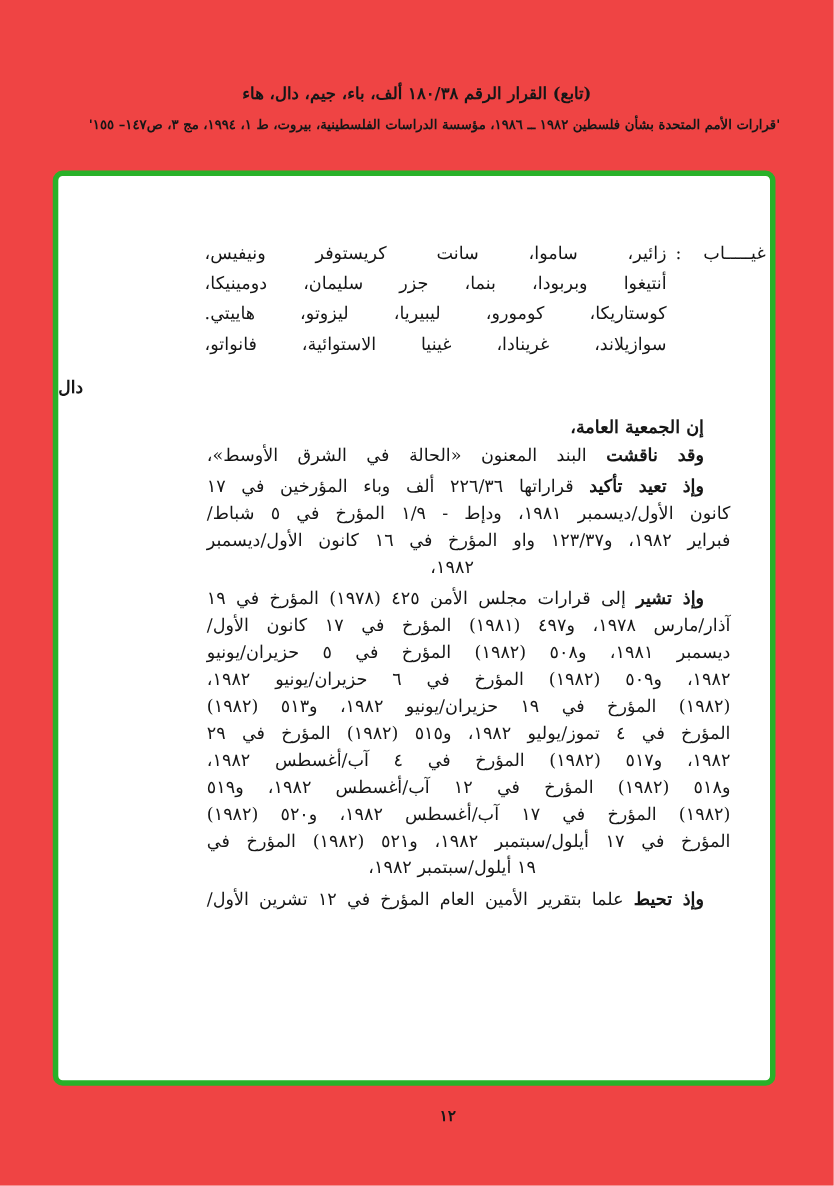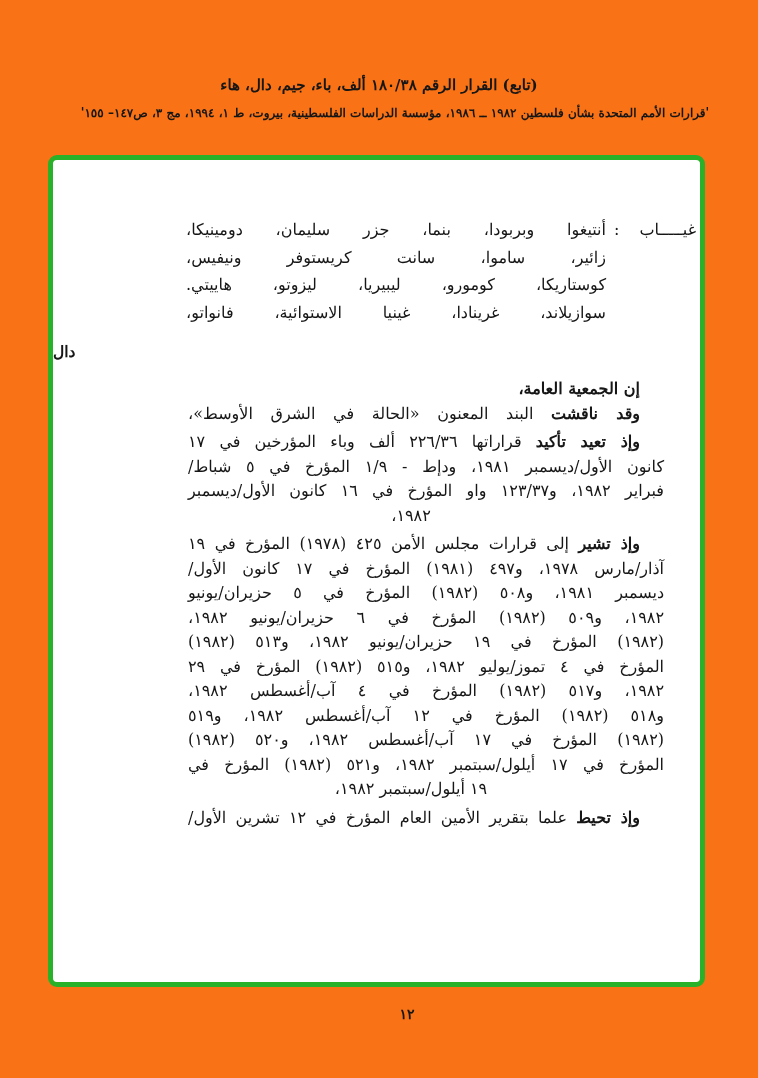--- a/index.html
+++ b/index.html
@@ -8,21 +8,21 @@
     background: #ffffff;
     width: 758px;
     height: 1078px;
     font-family: "DejaVu Serif", "Liberation Serif", serif;
     color: #161616;
   }
   #page {
     position: relative;
     width: 758px;
     height: 1078px;
-    background: #f97316;
+    background: #ef4444;
     overflow: hidden;
   }
   
   .title {
     position: absolute;
     top: 76px;
     left: 0;
     width: 100%;
     text-align: center;
     direction: rtl;
@@ -124,22 +124,22 @@
 
   <div class="frame">
     <div class="frame-inner">
 
       <div class="absent">
         <div class="absent-label">
           <span>غيـــــاب</span>
           <span>:</span>
         </div>
         <div class="absent-text">
+          <div class="jline">زائير، ساموا، سانت كريستوفر ونيفيس،</div>
           <div class="jline">أنتيغوا وبربودا، بنما، جزر سليمان، دومينيكا،</div>
-          <div class="jline">زائير، ساموا، سانت كريستوفر ونيفيس،</div>
           <div class="jline">كوستاريكا، كومورو، ليبيريا، ليزوتو، هاييتي.</div>
           <div class="jline">سوازيلاند، غرينادا، غينيا الاستوائية، فانواتو،</div>
         </div>
       </div>
 
       <div class="dal">دال</div>
 
       <div class="bodytext">
 
         <div class="rline ind bold">إن الجمعية العامة،</div>

